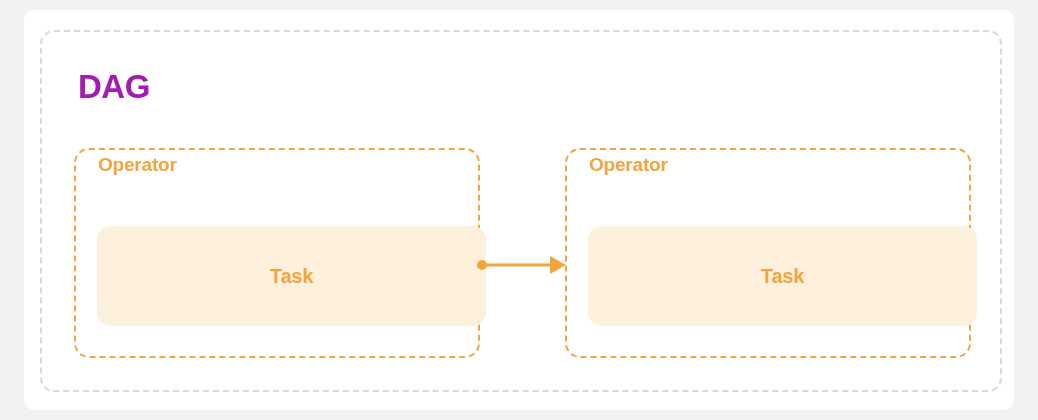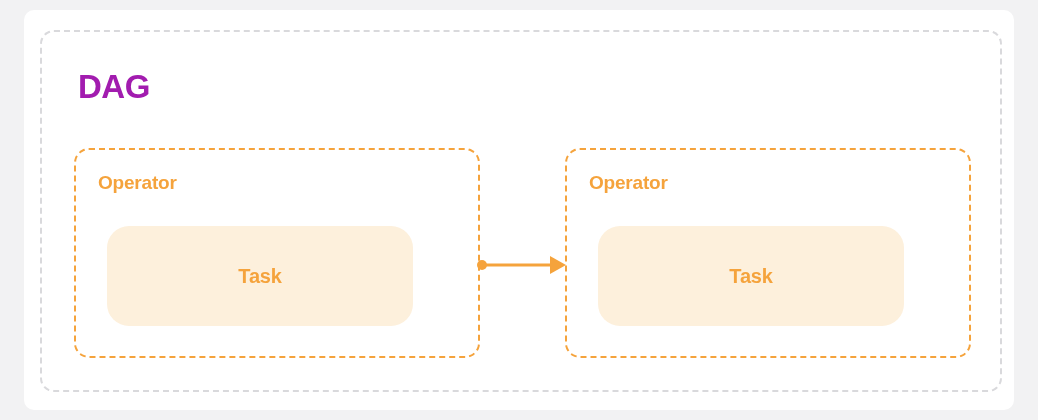--- a/index.html
+++ b/index.html
@@ -63,36 +63,36 @@
     border: 2.5px dashed #f5a33c;
     border-radius: 15px;
     box-sizing: border-box;
   }
   .operator-box.first  { left: 74px; }
   .operator-box.second { left: 565px; }
 
   .operator-label {
     position: absolute;
     left: 22px;
-    top: 22px;
+    top: 4px;
     font-size: 19px;
     font-weight: bold;
     color: #f5a33c;
     letter-spacing: -0.2px;
   }
 
   
   .task-box {
     position: absolute;
-    left: 31px;
+    left: 21px;
     top: 76px;
-    width: 306px;
+    width: 389px;
     height: 100px;
     background: #fdf0dc;
-    border-radius: 22px;
+    border-radius: 14px;
     display: flex;
     align-items: center;
     justify-content: center;
   }
 
   .task-label {
     font-size: 20px;
     font-weight: bold;
     color: #f5a33c;
     letter-spacing: -0.2px;

